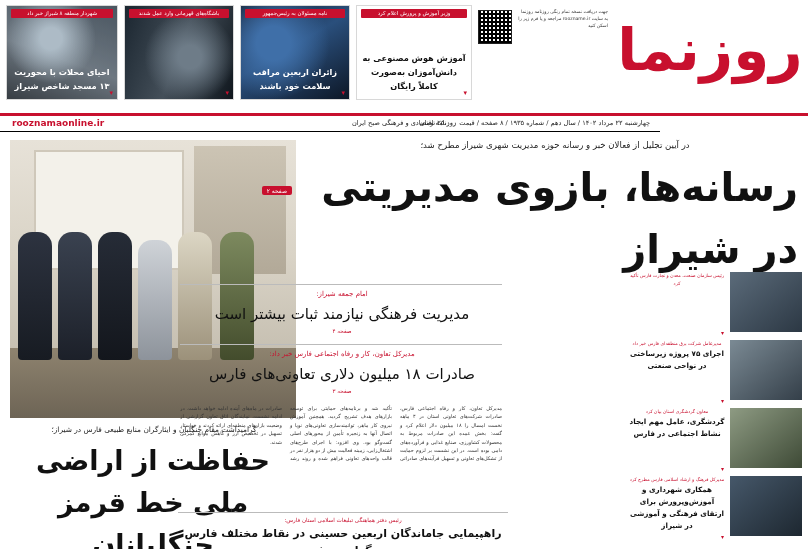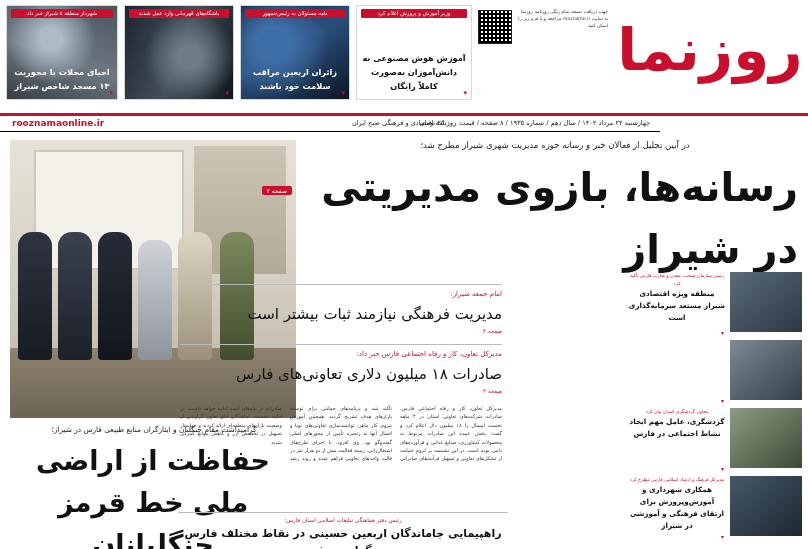--- a/index.html
+++ b/index.html
@@ -230,21 +230,21 @@
 
   
   .div-line {
     position: absolute;
     background: #bbbbbb;
   }
 
   .story {
     position: absolute;
     direction: rtl;
-    text-align: right;
+    text-align: center;
   }
   .story .st-kicker {
     font-size: 7px;
     color: #c8102e;
     line-height: 12px;
     margin-bottom: 2px;
   }
   .story .st-head {
     font-size: 15px;
     font-weight: normal;
@@ -450,27 +450,30 @@
 
   <div class="bl-kicker">گرامیداشت مقام جنگلبان و ایثارگران منابع طبیعی فارس در شیراز؛</div>
   <div class="bl-head">حفاظت از اراضی ملی خط قرمز جنگلبانان</div>
 
   <div class="rail">
 
     <div class="rail-item">
       <div class="rail-thumb"></div>
       <div class="rail-text">
         <div class="rail-kicker">رئیس سازمان صنعت، معدن و تجارت فارس تأکید کرد</div>
-        <div class="rail-head">منطقه ویژه اقتصادی شیراز مستعد سرمایه‌گذاری است</div>
       </div>
       <div class="rail-arrow">▾</div>
     </div>
 
     <div class="rail-item">
       <div class="rail-thumb t2"></div>
+      <div class="rail-text">
+        <div class="rail-kicker">مدیرعامل شرکت برق منطقه‌ای فارس خبر داد</div>
+        <div class="rail-head">اجرای ۷۵ پروژه زیرساختی در نواحی صنعتی</div>
+      </div>
       <div class="rail-arrow">▾</div>
     </div>
 
     <div class="rail-item">
       <div class="rail-thumb t4"></div>
       <div class="rail-text">
         <div class="rail-kicker">معاون گردشگری استان بیان کرد</div>
         <div class="rail-head">گردشگری، عامل مهم ایجاد نشاط اجتماعی در فارس</div>
       </div>
       <div class="rail-arrow">▾</div>

